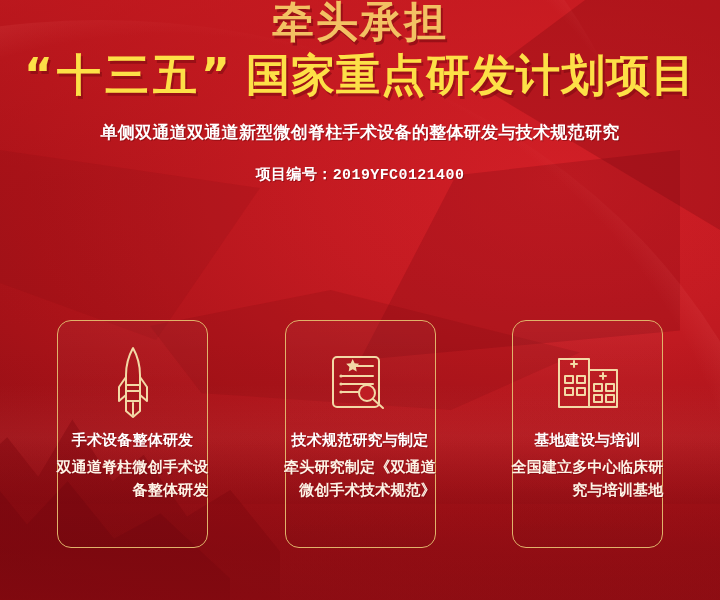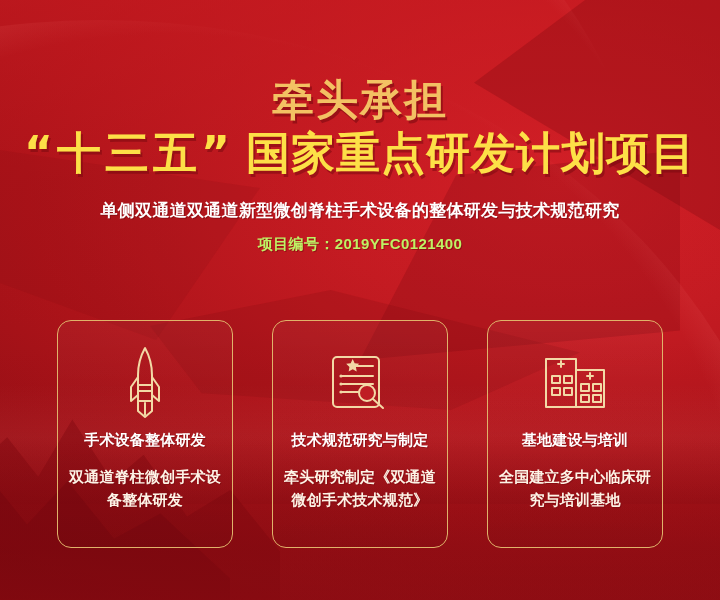--- a/index.html
+++ b/index.html
@@ -126,21 +126,20 @@
   
   .content {
     position: relative;
     z-index: 5;
     width: 720px;
     height: 600px;
   }
 
   .title-block {
     text-align: center;
-    padding-top: 78px;
   }
   .title-line1 {
     font-family: "DejaVu Sans", "Liberation Sans", sans-serif;
     font-size: 42px;
     font-weight: bold;
     letter-spacing: 2px;
     color: #f3c163;
     line-height: 1.05;
     text-shadow: 2px 3px 0 rgba(118,8,14,0.55);
   }
@@ -161,41 +160,41 @@
   .subtitle {
     margin-top: 22px;
     font-family: "DejaVu Sans", "Liberation Sans", sans-serif;
     font-size: 17px;
     font-weight: bold;
     color: #ffffff;
     letter-spacing: 0.3px;
     text-shadow: 1px 1px 0 rgba(110,6,12,0.5);
   }
   .projno {
-    margin-top: 13px;
-    font-family: Liberation Sans, sans-serif;
+    margin-top: 21px;
+    font-family: Liberation Mono, monospace;
     font-size: 15px;
     font-weight: bold;
-    color: #bef264;
+    color: #ffffff;
     letter-spacing: 0.4px;
     text-shadow: 1px 1px 0 rgba(110,6,12,0.5);
   }
 
   
   .cards {
     position: absolute;
     left: 57px;
     top: 320px;
     width: 606px;
     display: flex;
     justify-content: space-between;
   }
   .card {
     position: relative;
-    width: 176px;
+    width: 151px;
     height: 228px;
     box-sizing: border-box;
     border: 1px solid #e0b36a;
     border-radius: 14px;
     background: linear-gradient(180deg, rgba(255,255,255,0.035) 0%, rgba(255,255,255,0.0) 55%, rgba(0,0,0,0.04) 100%);
     display: flex;
     flex-direction: column;
     align-items: center;
   }
   .card-icon {
@@ -208,23 +207,23 @@
   .card-title {
     margin-top: 10px;
     font-family: "DejaVu Sans", "Liberation Sans", sans-serif;
     font-size: 15px;
     font-weight: bold;
     color: #ffffff;
     letter-spacing: 0.2px;
     text-shadow: 1px 1px 0 rgba(110,6,12,0.45);
   }
   .card-desc {
-    margin-top: 16px;
+    margin-top: 6px;
     width: 152px;
-    text-align: center;
+    text-align: right;
     font-family: "DejaVu Sans", "Liberation Sans", sans-serif;
     font-size: 15px;
     font-weight: bold;
     color: #fdf3e6;
     line-height: 1.5;
     letter-spacing: 0.2px;
     text-shadow: 1px 1px 0 rgba(110,6,12,0.4);
   }
 </style>
 </head>

